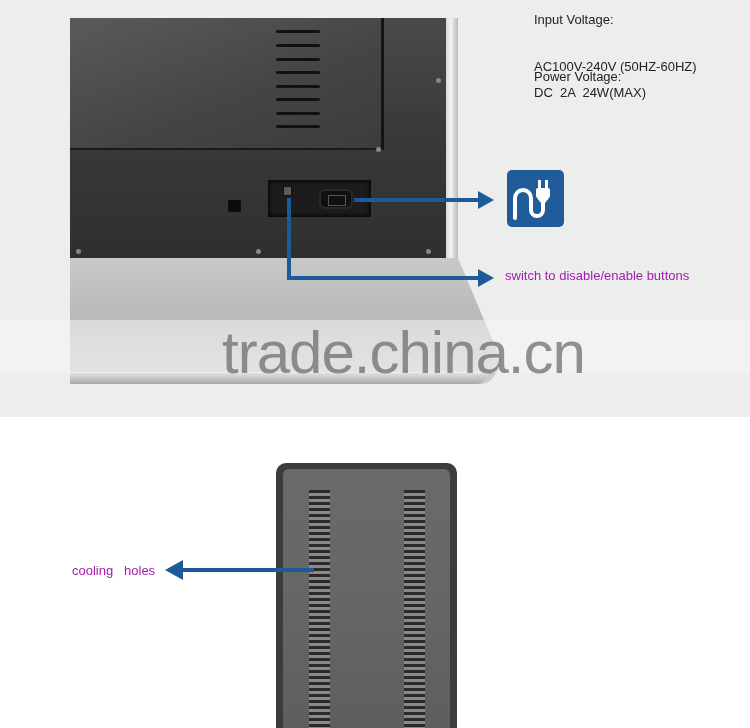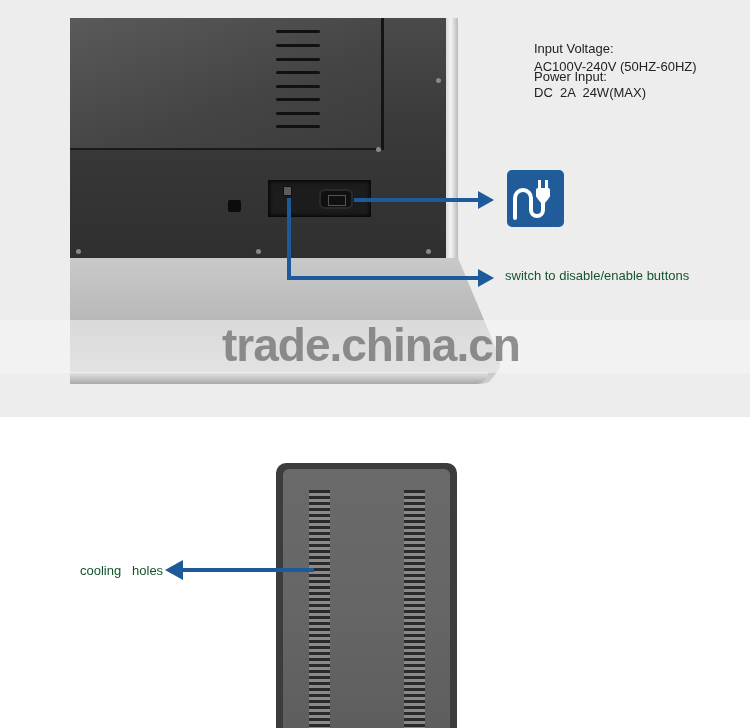--- a/index.html
+++ b/index.html
@@ -34,24 +34,24 @@
   .screw { position: absolute; width: 5px; height: 5px; border-radius: 50%; background: #888; }
 
   
   .arrow-line { position: absolute; background: #1c5a9a; }
   .arrow-head-right { position: absolute; width: 0; height: 0; border-top: 9px solid transparent; border-bottom: 9px solid transparent; border-left: 16px solid #1c5a9a; }
   .arrow-head-left { position: absolute; width: 0; height: 0; border-top: 10px solid transparent; border-bottom: 10px solid transparent; border-right: 18px solid #1c5a9a; }
 
   .plug-icon { position: absolute; left: 507px; top: 170px; width: 57px; height: 57px; background: #1f5c99; border-radius: 5px; }
 
   .spec { position: absolute; left: 534px; font-size: 13px; color: #222; line-height: 22px; white-space: pre; }
-  .label { position: absolute; font-size: 13px; color: #14532d; white-space: pre; }
+  .label { position: absolute; font-size: 13px; color: #a21caf; white-space: pre; }
 
   .watermark-band { position: absolute; left: 0; top: 320px; width: 750px; height: 53px; background: rgba(245,245,245,0.55); }
-  .watermark { position: absolute; left: 222px; top: 318px; font-size: 46px; color: rgba(110,110,110,0.75); letter-spacing: -1px; font-weight: bold; }
+  .watermark { position: absolute; left: 222px; top: 318px; font-size: 60px; color: rgba(110,110,110,0.75); letter-spacing: -1px; }
 
   
   .dev-bottom { position: absolute; left: 276px; top: 463px; width: 181px; height: 265px;
     background: #3c3c3c; border-radius: 10px 10px 0 0; }
   .dev-bottom-inner { position: absolute; left: 283px; top: 469px; width: 167px; height: 259px;
     background: linear-gradient(180deg, #6a6a6a 0%, #666 50%, #5e5e5e 100%); border-radius: 6px 6px 0 0; }
   .vent-col { position: absolute; top: 490px; width: 21px; height: 238px;
     background: repeating-linear-gradient(180deg, #2a2a2a 0px, #2a2a2a 3px, #8a8a8a 3px, #8a8a8a 6px); }
 </style>
 </head>
@@ -94,31 +94,31 @@
 <div class="plug-icon">
   <svg width="57" height="57" viewBox="0 0 57 57">
     <path d="M8 48 V28 a8 8 0 0 1 16 0 V40 a6 6 0 0 0 12 0 V30" fill="none" stroke="#fff" stroke-width="4" stroke-linecap="round"></path>
     <rect x="29" y="18" width="14" height="10" rx="2" fill="#fff"></rect>
     <path d="M30 28 L42 28 L38 33 L34 33 Z" fill="#fff"></path>
     <rect x="31" y="10" width="3" height="9" fill="#fff"></rect>
     <rect x="38" y="10" width="3" height="9" fill="#fff"></rect>
   </svg>
 </div>
 
-<div class="spec" style="top:38px">Input Voltage:</div>
+<div class="spec" style="top:9px">Input Voltage:</div>
 <div class="spec" style="top:56px">AC100V-240V (50HZ-60HZ)</div>
-<div class="spec" style="top:66px">Power Input:</div>
+<div class="spec" style="top:66px">Power Voltage:</div>
 <div class="spec" style="top:82px">DC  2A  24W(MAX)</div>
 
 <div class="label" style="left:505px;top:268px">switch to disable/enable buttons</div>
 
 <div class="watermark-band"></div>
 <div class="watermark">trade.china.cn</div>
 
 <div class="panel-bottom"></div>
 <div class="dev-bottom"></div>
 <div class="dev-bottom-inner"></div>
 <div class="vent-col" style="left:309px"></div>
 <div class="vent-col" style="left:404px"></div>
 
 <div class="arrow-line" style="left:180px;top:568px;width:134px;height:4px"></div>
 <div class="arrow-head-left" style="left:165px;top:560px"></div>
-<div class="label" style="left:80px;top:563px">cooling   holes</div>
+<div class="label" style="left:72px;top:563px">cooling   holes</div>
 
 </body></html>

